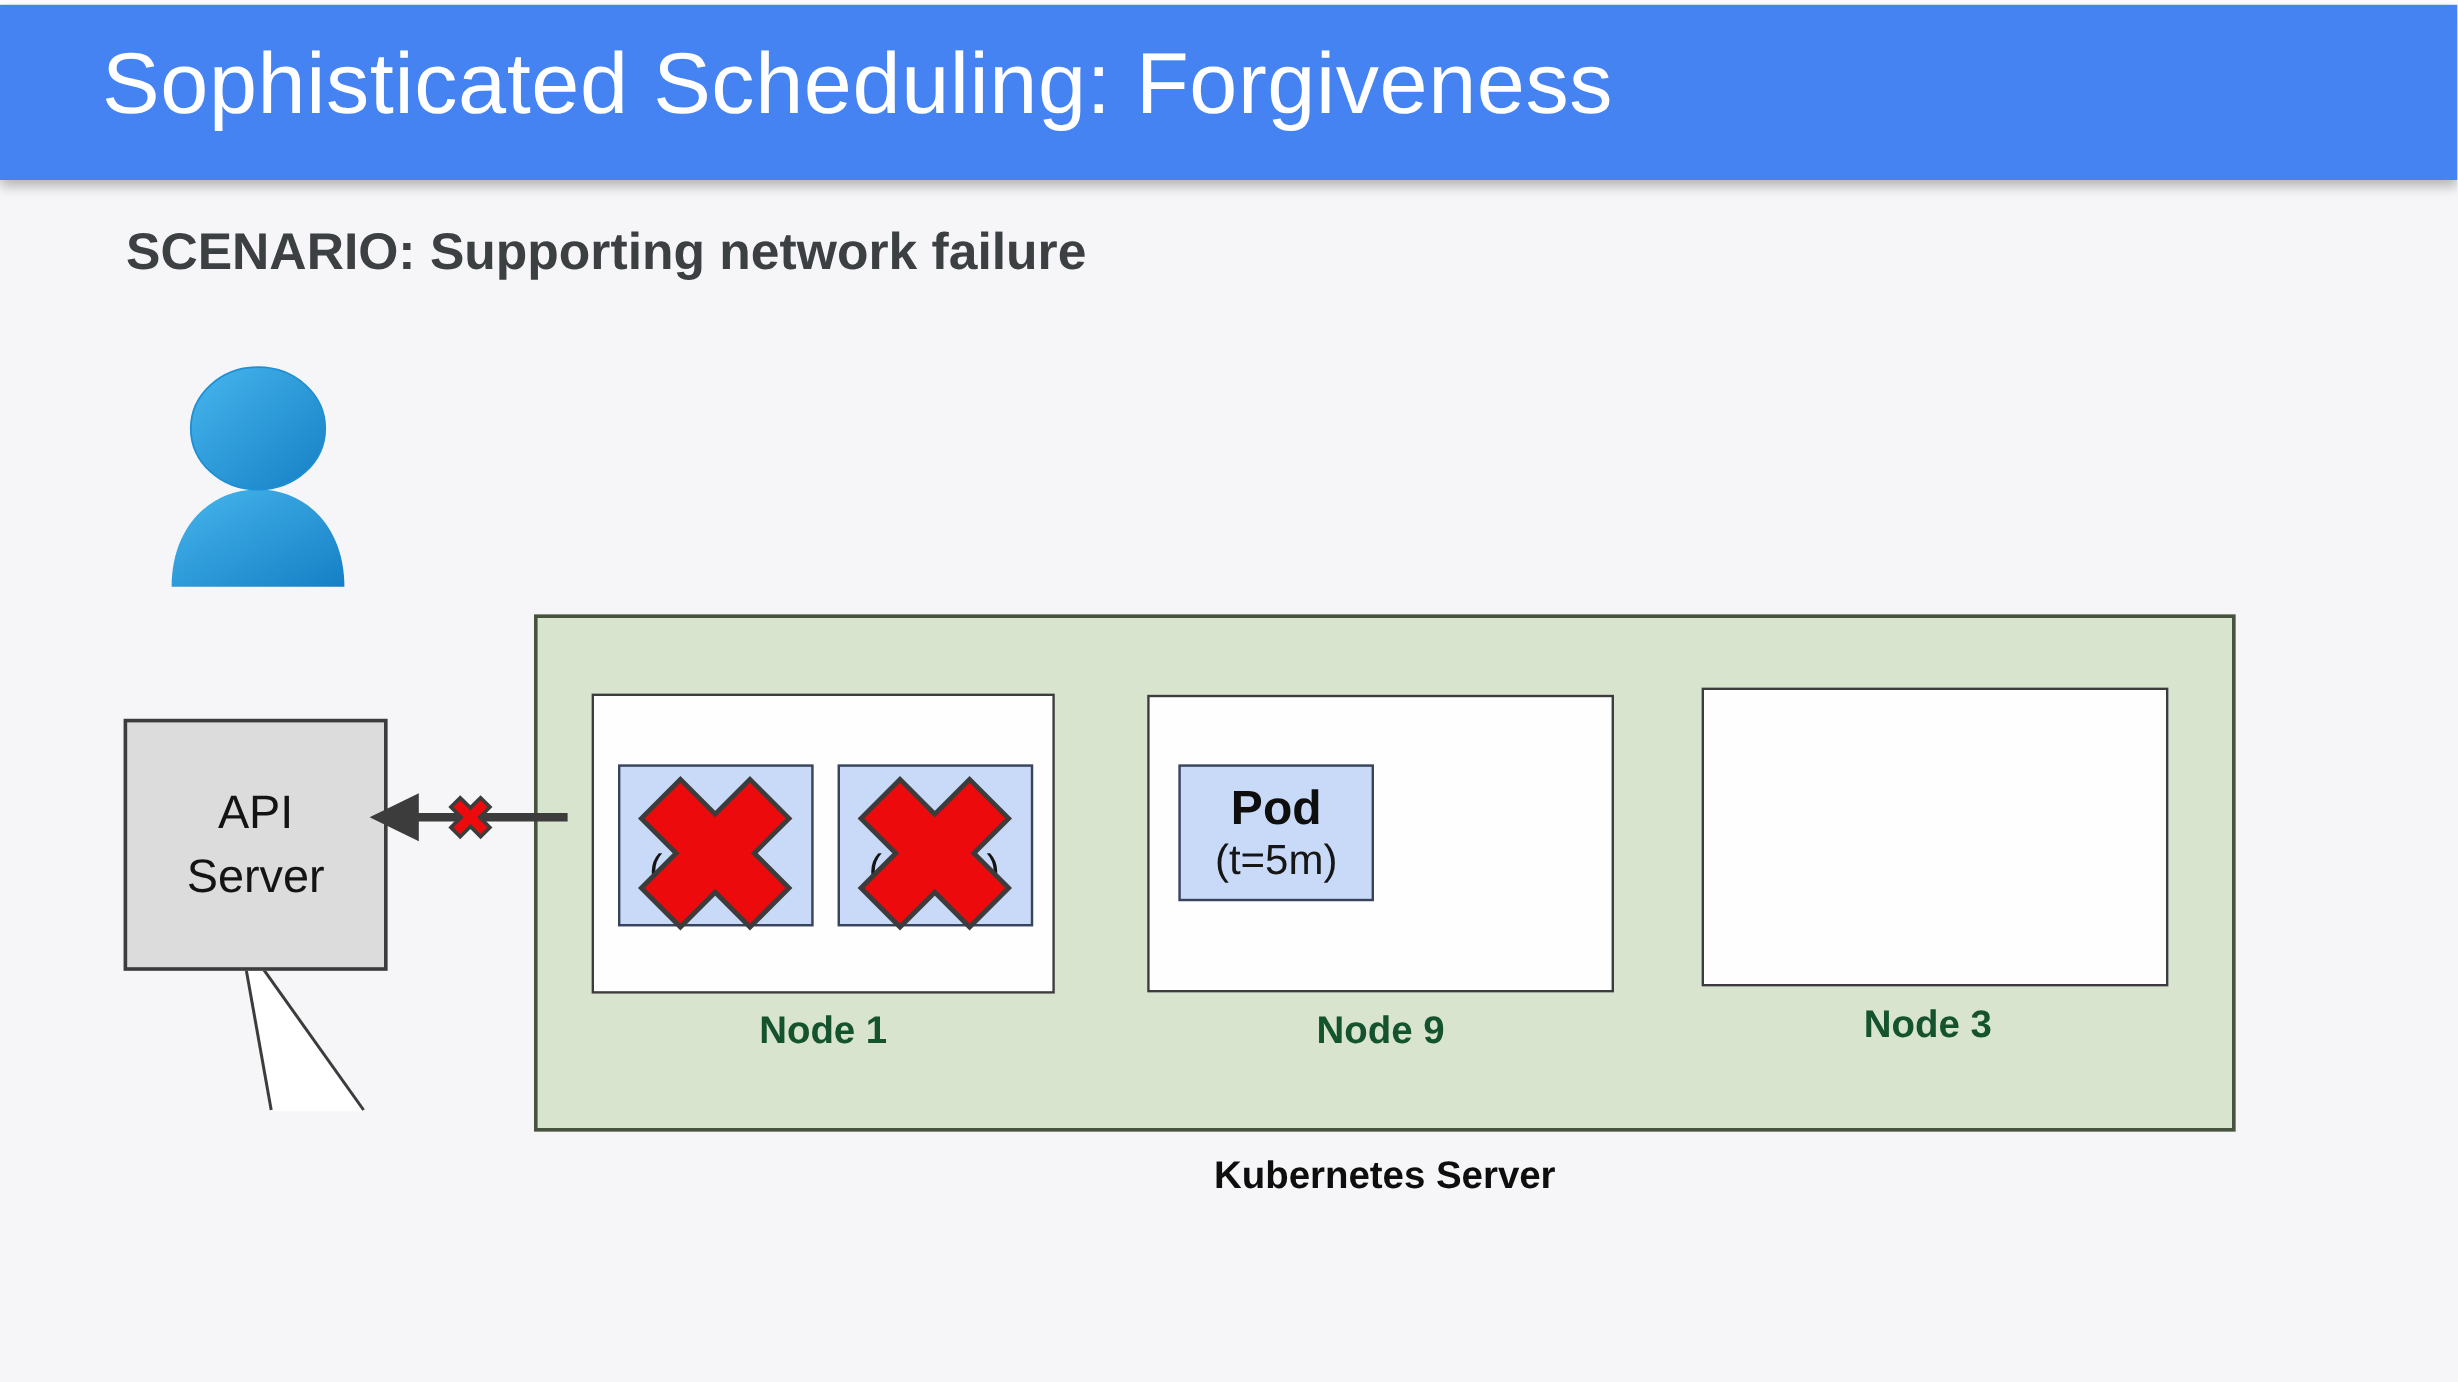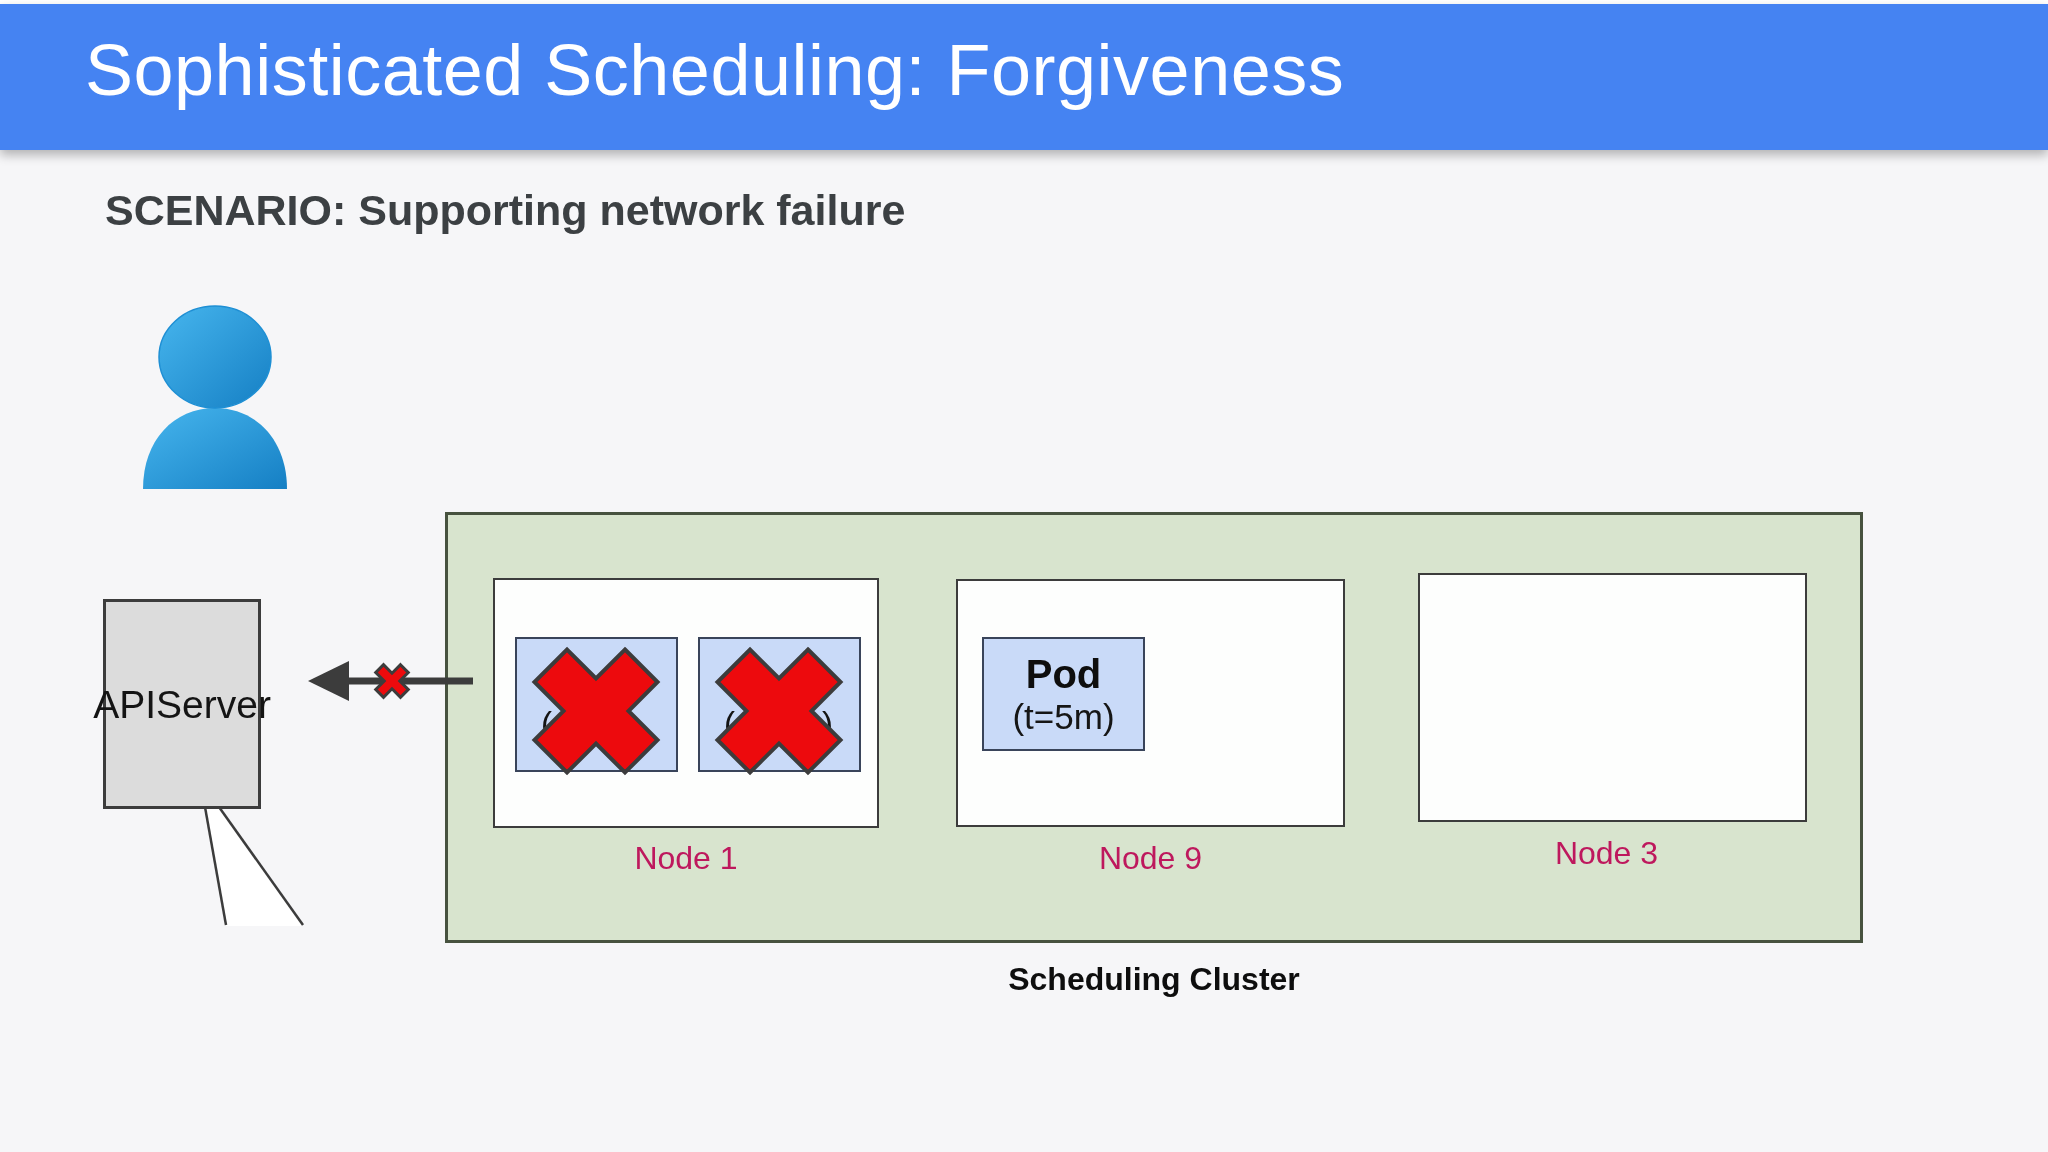--- a/index.html
+++ b/index.html
@@ -10,37 +10,37 @@
   .topstrip{position:absolute;top:0;left:0;width:100%;height:4px;background:#ffffff;}
   .titlebar{
     position:absolute;top:4px;left:0;width:100%;height:146px;background:#4583F2;
     display:flex;align-items:center;box-shadow:0 5px 10px rgba(0,0,0,.28);
   }
   .titlebar h1{margin:-14px 0 0 0;padding-left:85px;font-size:72px;font-weight:400;color:#ffffff;letter-spacing:.5px;}
   .scenario{position:absolute;left:105px;top:186px;font-size:43px;font-weight:700;color:#3C4043;}
   .person-svg{position:absolute;left:140px;top:302px;width:150px;height:190px;}
 
   .api-box{
-    position:absolute;left:103px;top:599px;width:158px;height:210px;background:#DCDCDC;
+    position:absolute;left:103px;top:599px;width:220px;height:210px;background:#DCDCDC;
     border:3px solid #3C3C3C;box-sizing:border-box;z-index:4;
-    display:flex;flex-direction:row;align-items:center;justify-content:center;
+    display:flex;flex-direction:column;align-items:center;justify-content:center;
   }
   .api-box span{display:block;font-size:39px;line-height:53px;color:#141414;text-align:center;}
 
   .arrow-svg{position:absolute;left:295px;top:640px;width:185px;height:80px;z-index:5;overflow:visible;}
 
   .cluster{
     position:absolute;left:445px;top:512px;width:1418px;height:431px;
     background:#D8E4CE;border:3px solid #47523F;box-sizing:border-box;
   }
   .node{position:absolute;background:#FDFEFD;border:2px solid #3C3C3C;box-sizing:border-box;}
   .node1{left:45px;top:63px;width:386px;height:250px;}
   .node2{left:508px;top:64px;width:389px;height:248px;}
   .node3{left:970px;top:58px;width:389px;height:249px;}
-  .node-label{position:absolute;font-size:32px;font-weight:400;color:#be185d;text-align:center;}
+  .node-label{position:absolute;font-size:32px;font-weight:700;color:#14532d;text-align:center;}
   .nl1{left:45px;top:325px;width:386px;}
   .nl2{left:508px;top:325px;width:389px;}
   .nl3{left:964px;top:320px;width:389px;}
 
   .pod{position:absolute;background:#C9DAF8;border:2px solid #39445A;box-sizing:border-box;}
   .pod.crossed{width:163px;height:135px;top:57px;}
   .pc1{left:20px;}
   .pc2{left:203px;}
   .paren{position:absolute;font-size:33px;color:#141414;top:66px;}
   .paren-l{left:24px;}
@@ -134,21 +134,21 @@
       </div>
     </div>
 
     <div class="node node3"></div>
 
     <div class="node-label nl1">Node 1</div>
     <div class="node-label nl2">Node 9</div>
     <div class="node-label nl3">Node 3</div>
   </div>
 
-  <div class="cluster-label">Scheduling Cluster</div>
+  <div class="cluster-label">Kubernetes Server</div>
 
 
   <svg class="tail-svg" viewBox="0 0 112 122" preserveAspectRatio="none">
     <polygon points="5,2 19,2 103,121 26,121" fill="#ffffff"></polygon>
     <line x1="5" y1="2" x2="26" y2="120" stroke="#3C3C3C" stroke-width="2.5"></line>
     <line x1="19" y1="2" x2="103" y2="120" stroke="#3C3C3C" stroke-width="2.5"></line>
   </svg>
 
 </div>
 

